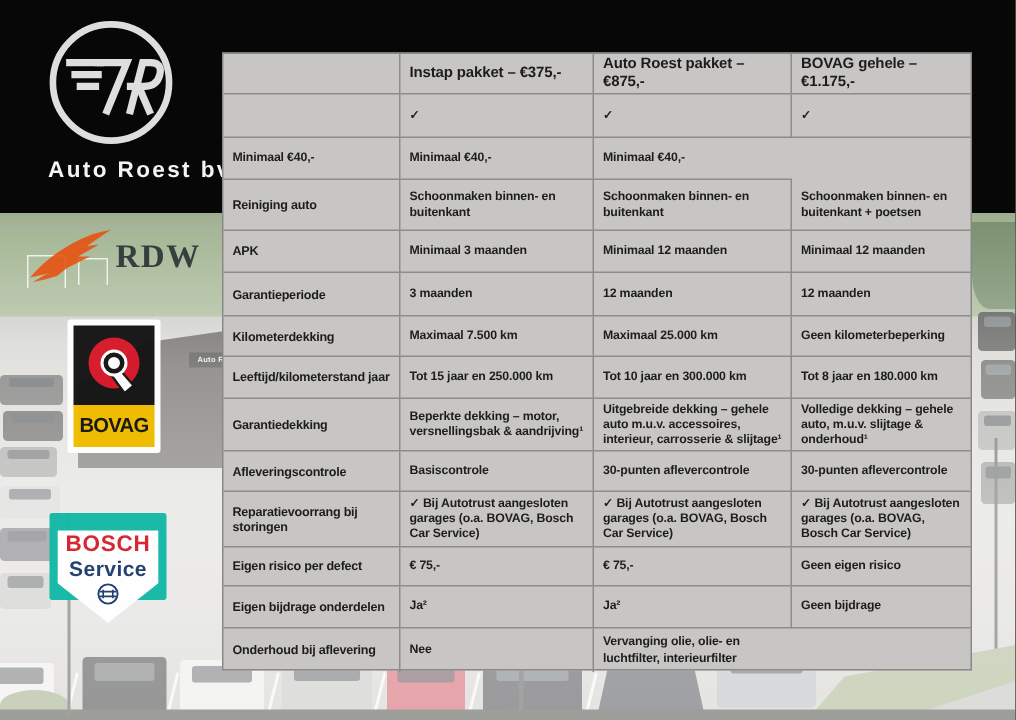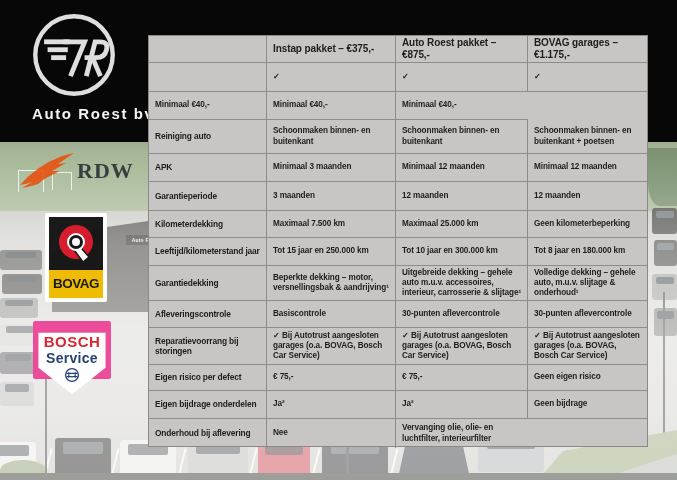--- a/index.html
+++ b/index.html
@@ -46,21 +46,21 @@
   
   .rdw { position:absolute; left:18px; top:150px; width:122px; height:42px; opacity:.88; }
   .rdw svg { position:absolute; left:0; top:2px; }
   .rdw .rdwtxt { position:absolute; left:59px; top:8px; font-family:"Liberation Serif", serif; font-weight:700;
                  font-size:22px; color:#262d33; letter-spacing:1px; }
   .bovag { position:absolute; left:45px; top:213px; width:62px; height:89px; background:#fff; border-radius:2px; padding:4px; opacity:.97; }
   .bovag .btop { position:relative; width:54px; height:53px; background:#141414; }
   .bovag .btxt { width:54px; height:28px; background:#f2bd00; color:#161616; font-weight:700; font-size:13.5px;
                  letter-spacing:-.5px; text-align:center; line-height:28px; }
   .bovag svg { position:absolute; left:4px; top:4px; }
-  .bosch { position:absolute; left:33px; top:321px; width:78px; height:58px; background:#ec4899; border-radius:2px; opacity:.97; }
+  .bosch { position:absolute; left:33px; top:342px; width:78px; height:58px; background:#14b8a6; border-radius:2px; opacity:.97; }
   .bosch .shield { position:absolute; left:0; top:0; width:78px; height:78px; background:#ffffff;
                    clip-path:polygon(7% 15%, 93% 15%, 93% 60%, 50% 94%, 7% 60%); text-align:center; }
   .bosch .l1 { margin-top:12px; font-size:15px; font-weight:700; color:#d6212e; letter-spacing:.5px; }
   .bosch .l2 { font-size:14px; font-weight:700; color:#1d3c6e; letter-spacing:.3px; }
   .bosch svg { display:block; margin:1px auto 0 auto; }
 
   
   .ctable { position:absolute; left:148px; top:35px; width:500px; height:412px;
             background:#c7c6c4; border:1px solid #8a8987; color:#1d1d1d; }
   .t-row { display:grid; grid-template-columns:118px 129px 132px 119px; }
@@ -206,21 +206,21 @@
         <path d="M6 6.5 V13.5 M14 6.5 V13.5 M3 8 H17 M3 12 H17" stroke="#1d3c6e" stroke-width="1.4" fill="none"></path>
       </svg>
     </div>
   </div>
 
   <div class="ctable">
     <div class="t-row" style="height:27px">
       <div class="ct-cell hdr"></div>
       <div class="ct-cell hdr">Instap pakket – €375,-</div>
       <div class="ct-cell hdr">Auto Roest pakket – €875,-</div>
-      <div class="ct-cell hdr">BOVAG garages – €1.175,-</div>
+      <div class="ct-cell hdr">BOVAG gehele – €1.175,-</div>
     </div>
     <div class="t-row" style="height:29px">
       <div class="ct-cell lab"></div>
       <div class="ct-cell val">✓</div>
       <div class="ct-cell val">✓</div>
       <div class="ct-cell val">✓</div>
     </div>
     <div class="t-row" style="height:28px">
       <div class="ct-cell val">Minimaal €40,-</div>
       <div class="ct-cell val">Minimaal €40,-</div>

